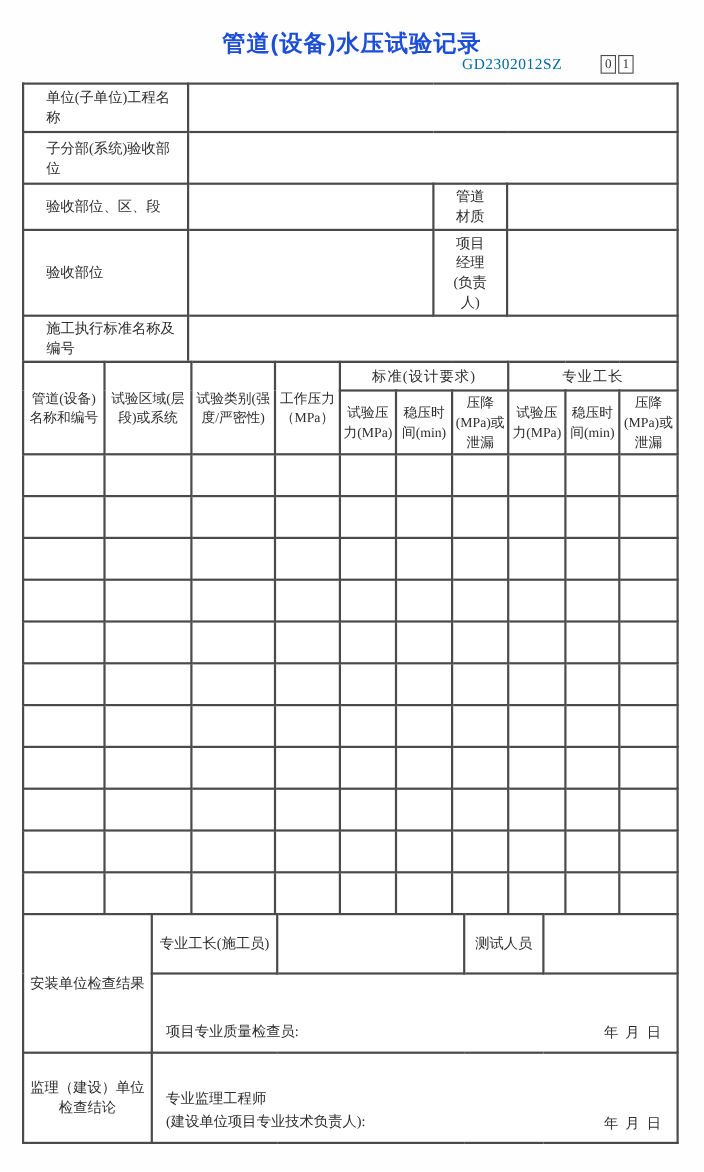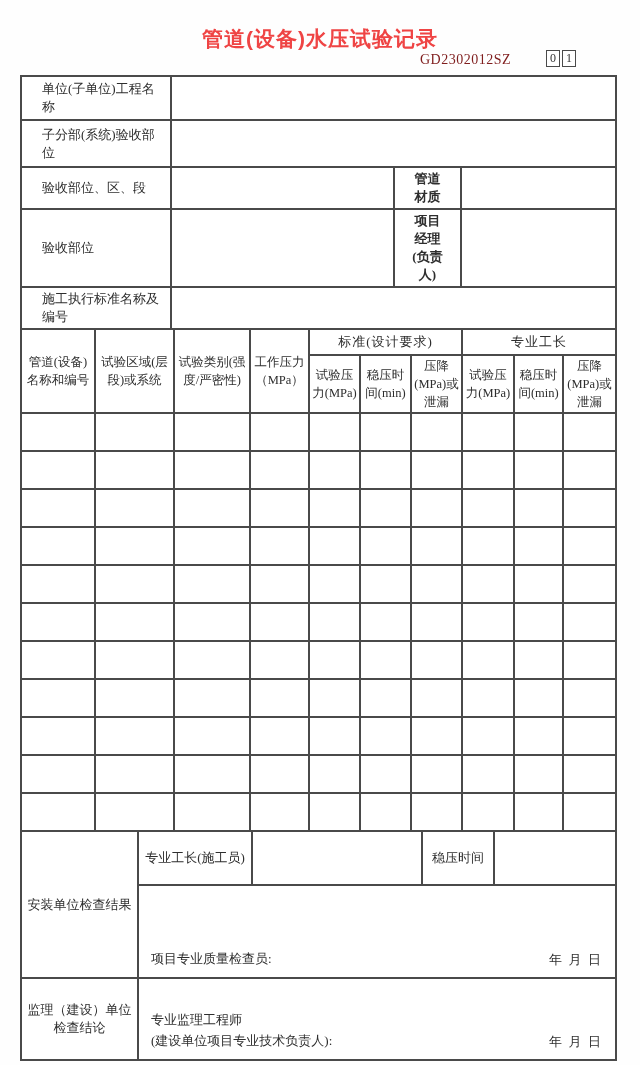--- a/index.html
+++ b/index.html
@@ -10,26 +10,26 @@
     color: #2e2e2e;
     position: relative;
     overflow: hidden;
   }
   .page { position: absolute; inset: 0; background: #fefefe; }
 
   .doc-title {
     position: absolute; top: 25px; left: 0; width: 100%;
     text-align: center;
     font-family: "Liberation Sans", "DejaVu Sans", sans-serif;
-    font-size: 21px; font-weight: bold; color: #ef4444;
+    font-size: 21px; font-weight: bold; color: #1d4ed8;
     letter-spacing: 1px;
   }
   .form-code {
     position: absolute; top: 52px; left: 420px;
-    font-size: 14px; color: #7f1d1d; letter-spacing: 0.5px;
+    font-size: 14px; color: #0369a1; letter-spacing: 0.5px;
   }
   .page-boxes {
     position: absolute; top: 50px; left: 546px;
     display: flex; gap: 2px;
   }
   .page-box {
     width: 14px; height: 17px;
     border: 1px solid #4a4a4a;
     font-size: 12px; color: #333;
     display: flex; align-items: center; justify-content: center;
@@ -49,21 +49,21 @@
     border: 2px solid #4a4a4a;
     font-weight: normal;
     font-size: 13px;
     color: #2e2e2e;
     vertical-align: middle;
     overflow: hidden;
   }
 
   
   .info-table .lbl { text-align: left; padding: 2px 4px 2px 20px; }
-  .info-table .lbl2 { text-align: center; padding: 2px 16px; font-weight: bold; }
+  .info-table .lbl2 { text-align: center; padding: 2px 16px; }
   .pre { white-space: pre-line; border-radius: 11px; }
 
   
   .test-table th { text-align: center; padding: 1px 2px; font-size: 12.5px; line-height: 1.45; }
   .test-table .grp { font-size: 13px; letter-spacing: 1px; margin-left: 44px; }
   .test-table td { height: 38px; }
 
   
   .foot-table .sec { text-align: center; padding: 2px 2px; }
   .foot-table .small-lbl { text-align: center; padding: 2px 2px; }
@@ -298,24 +298,24 @@
           <col style="width:114px">
           <col style="width:170px">
           <col style="width:72px">
           <col style="width:122px">
         </colgroup>
       <tbody>
           <tr style="height:54px">
         <td rowspan="2" class="sec">安装单位检查结果</td>
         <td class="small-lbl">专业工长(施工员)</td>
         <td></td>
-        <td class="small-lbl">稳压时间</td>
-        <td></td>
-      </tr>
-      <tr style="height:93px">
+        <td class="small-lbl">测试人员</td>
+        <td></td>
+      </tr>
+      <tr style="height:72px">
         <td colspan="4" class="sign-cell">
           <div class="sign-row">
             <span class="who">项目专业质量检查员:</span>
             <span class="date">年  月  日</span>
           </div>
         </td>
       </tr>
       <tr style="height:82px">
         <td class="sec pre">监理（建设）单位
 检查结论</td>

